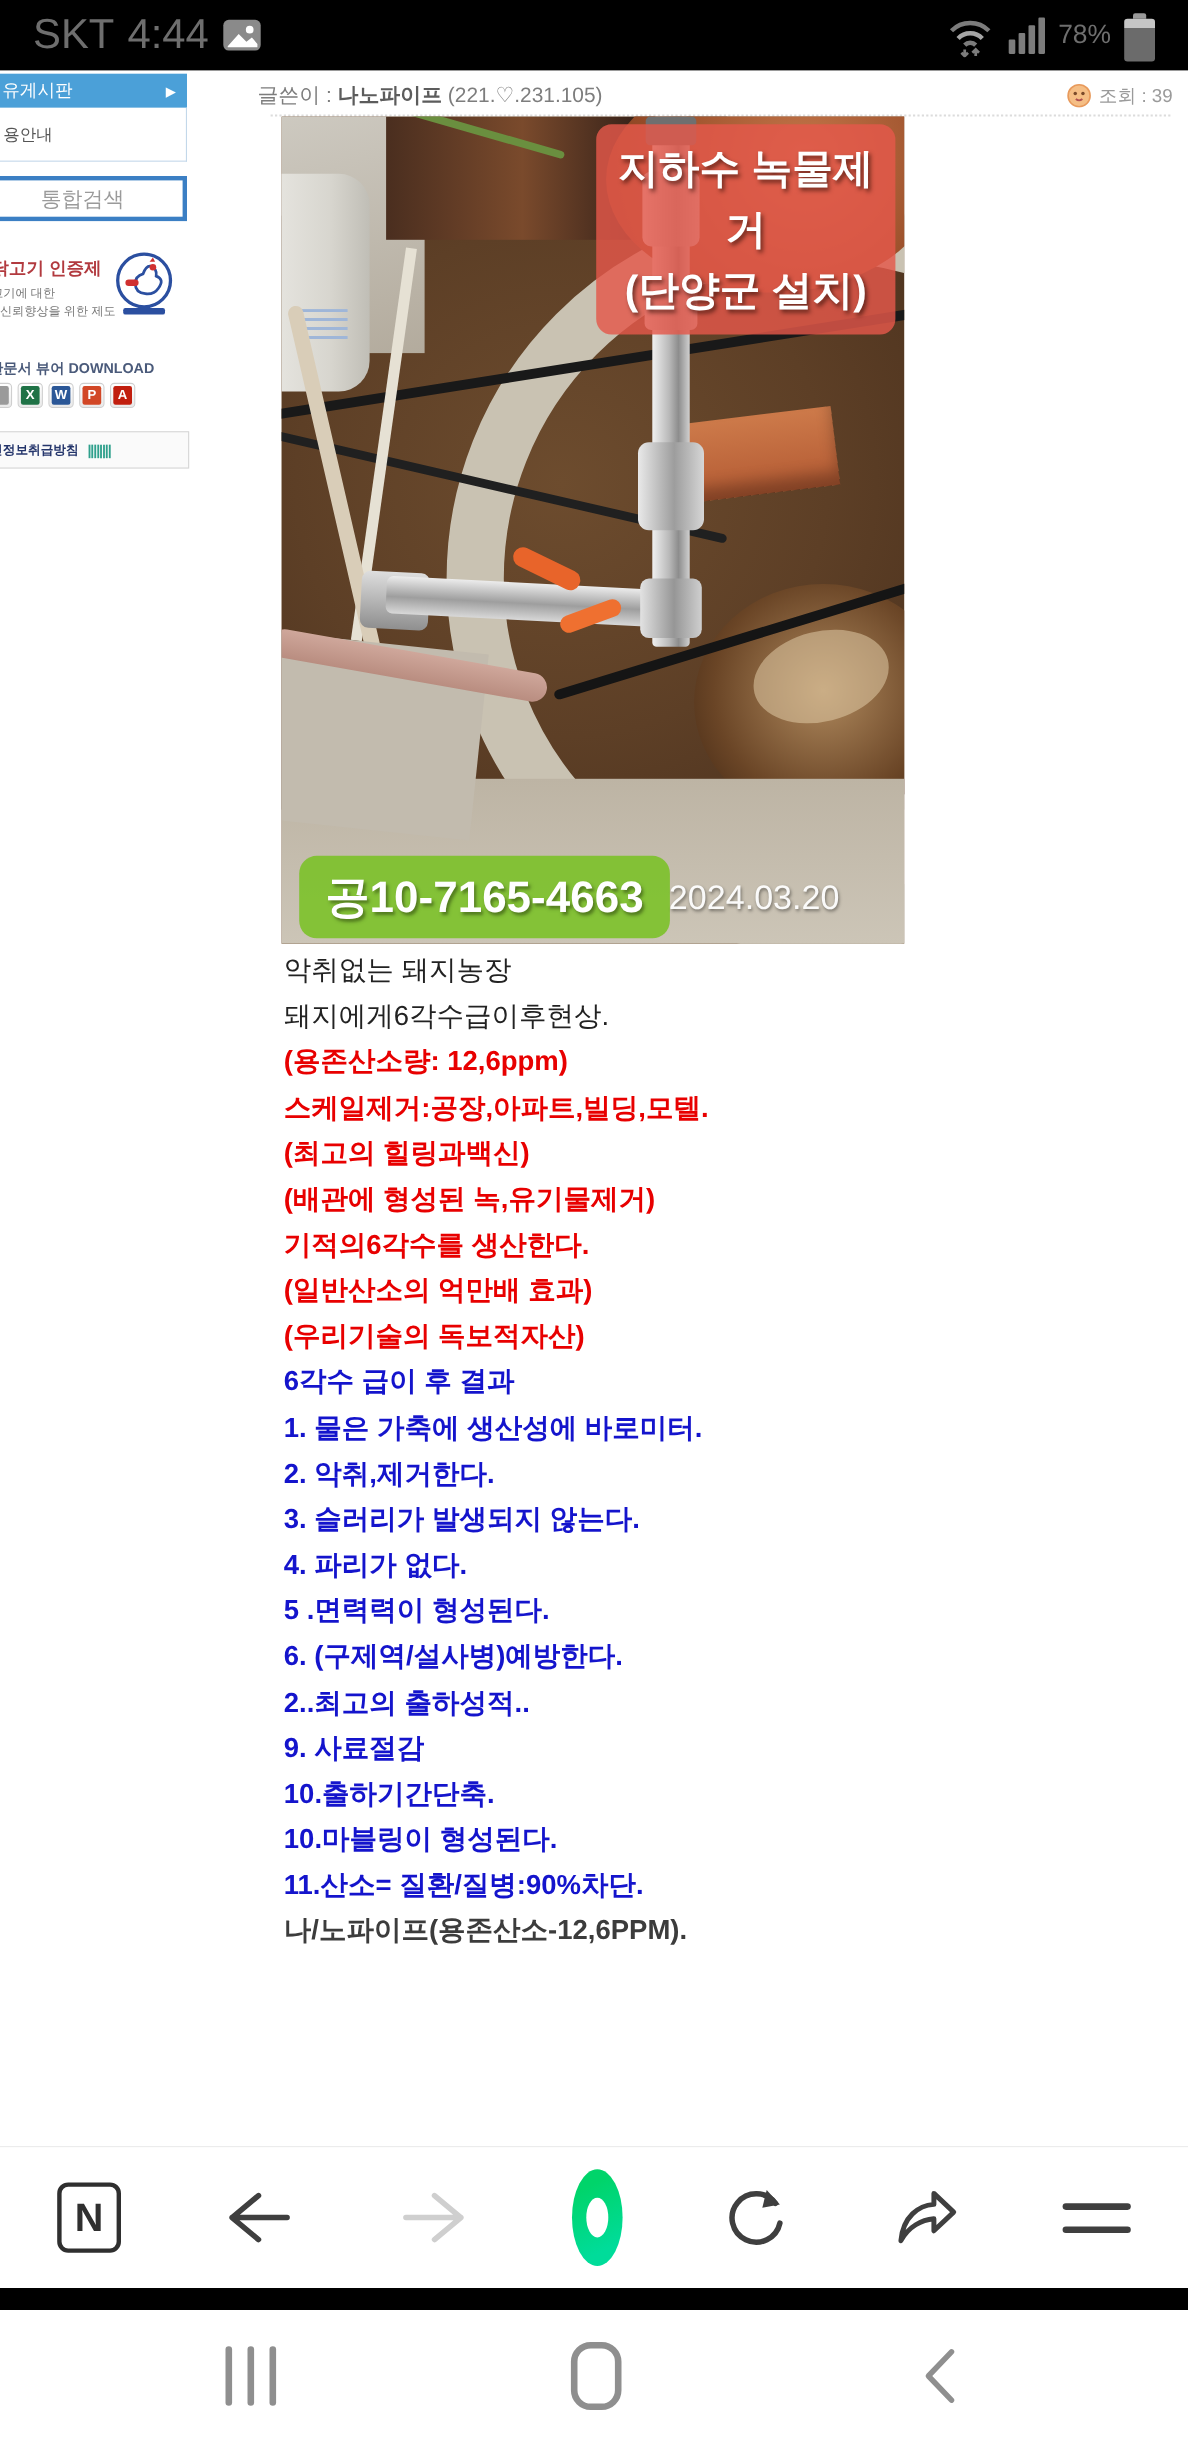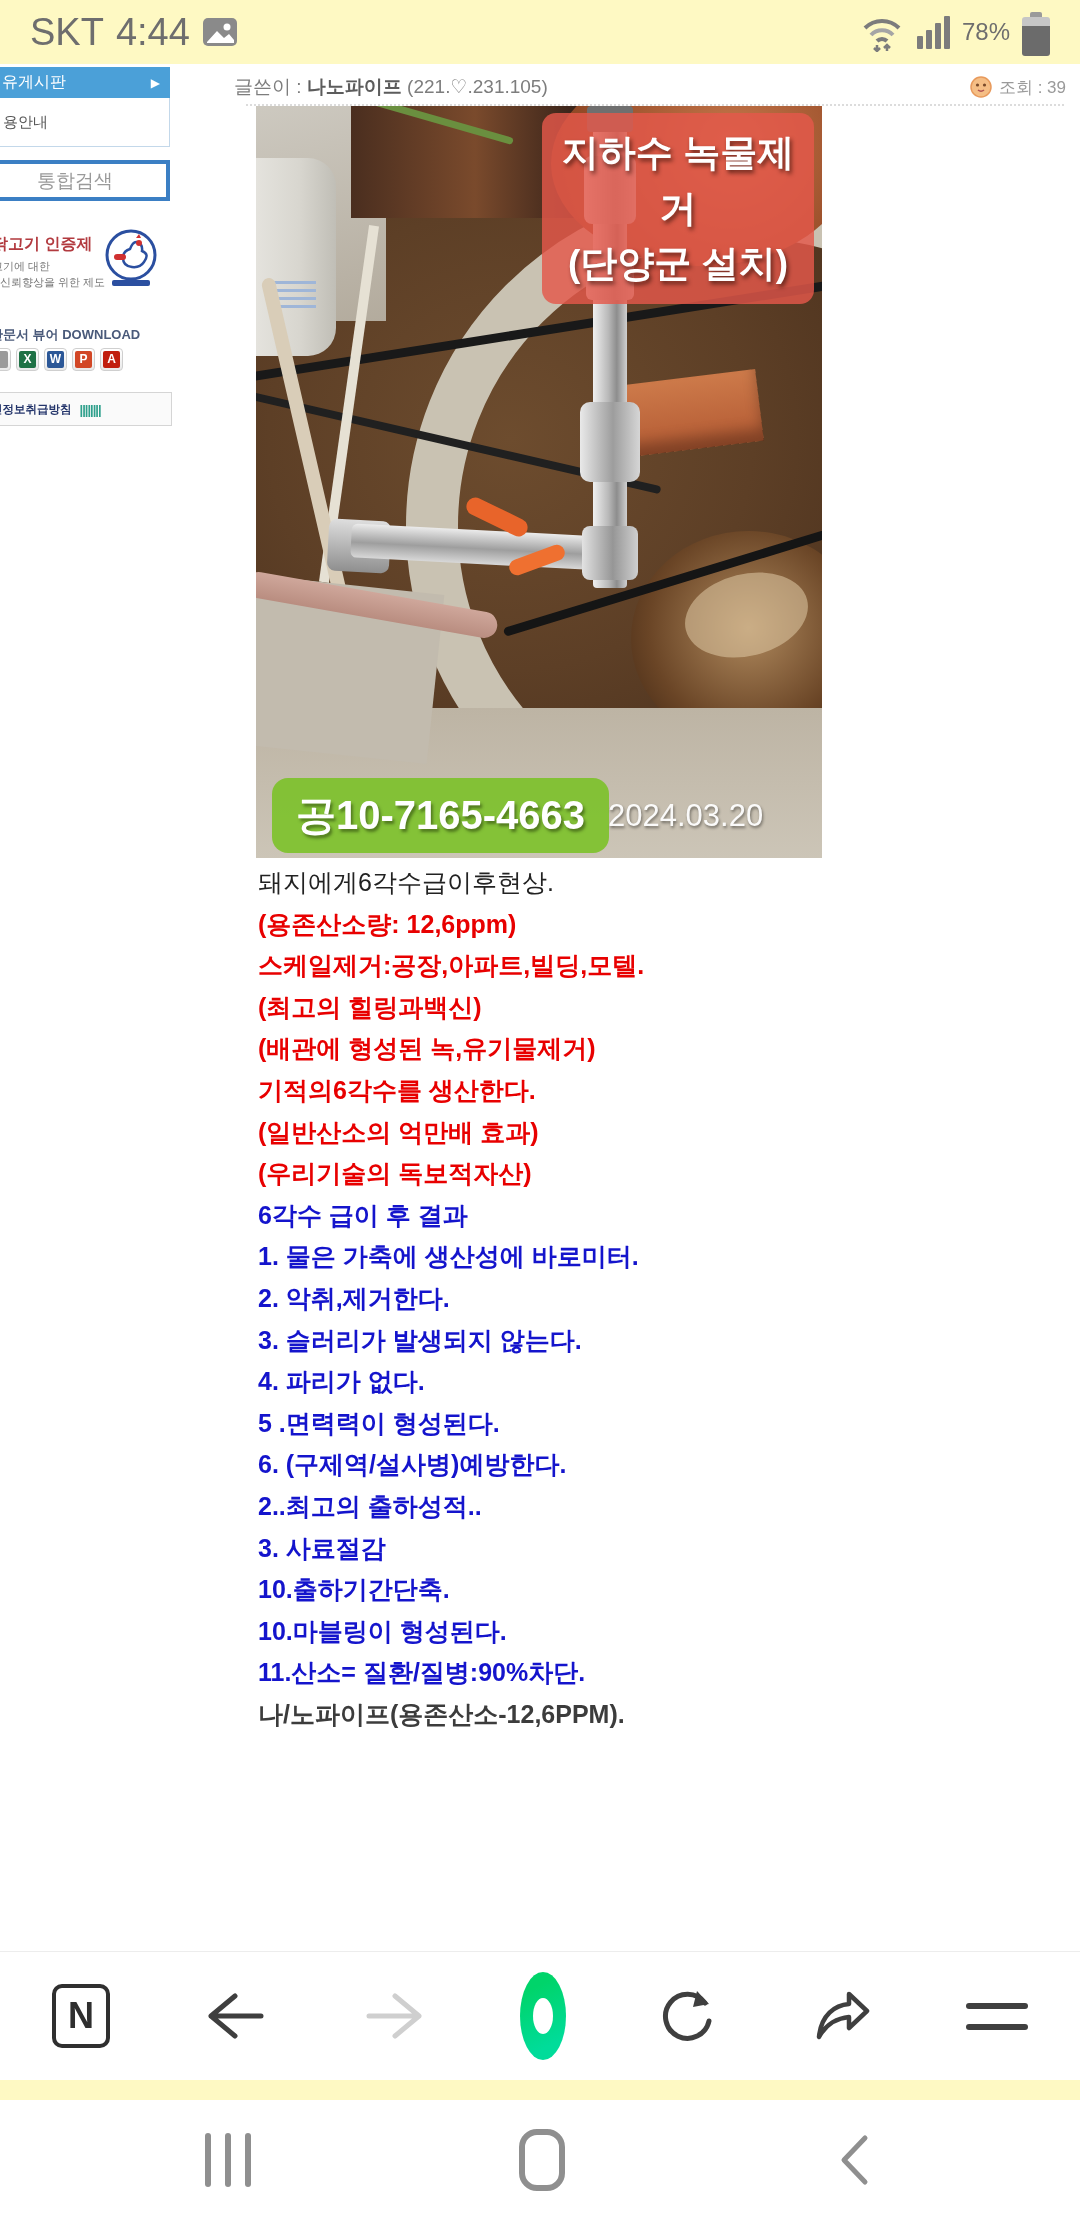--- a/index.html
+++ b/index.html
@@ -1,19 +1,19 @@
 <!DOCTYPE html>
 <html><head>
 <meta charset="utf-8">
 <style>
   * { margin:0; padding:0; box-sizing:border-box; }
   html,body { background:#fff; }
   body { width:1080px; height:2220px; position:relative; overflow:hidden;
          font-family:"Liberation Sans","DejaVu Sans",sans-serif; }
-  .screen { position:absolute; inset:0; background:#fef9c3; }
+  .screen { position:absolute; inset:0; background:#000000; }
 
   
   .status-bar { position:absolute; top:0; left:0; width:1080px; height:64px;
     display:flex; align-items:center; justify-content:space-between; padding:0 30px; }
   .sb-left, .sb-right { display:flex; align-items:center; gap:12px; }
   .sb-text { font-size:38px; color:#6e6e6e; }
   .sb-pct { font-size:24px; color:#6e6e6e; }
   .sig { display:flex; align-items:flex-end; gap:3px; height:34px; }
   .sig i { display:block; width:6px; background:#7c7c7c; border-radius:1px; }
   .bat { position:relative; width:28px; height:44px; margin-top:4px; }
@@ -281,37 +281,38 @@
 
       <div class="photo-title">
         <span>지하수 녹물제거</span><br>
         <span>(단양군 설치)</span>
       </div>
       <div class="phone-badge">공10-7165-4663</div>
       <div class="photo-date">2024.03.20</div>
     </div>
 
     <div class="post-body">
+        <p class="line black">악취없는 돼지농장</p>
         <p class="line black">돼지에게6각수급이후현상.</p>
         <p class="line red">(용존산소량: 12,6ppm)</p>
         <p class="line red">스케일제거:공장,아파트,빌딩,모텔.</p>
         <p class="line red">(최고의 힐링과백신)</p>
         <p class="line red">(배관에 형성된 녹,유기물제거)</p>
         <p class="line red">기적의6각수를 생산한다.</p>
         <p class="line red">(일반산소의 억만배 효과)</p>
         <p class="line red">(우리기술의 독보적자산)</p>
         <p class="line blue">6각수 급이 후 결과</p>
         <p class="line blue">1. 물은 가축에 생산성에 바로미터.</p>
         <p class="line blue">2. 악취,제거한다.</p>
         <p class="line blue">3. 슬러리가 발생되지 않는다.</p>
         <p class="line blue">4. 파리가 없다.</p>
         <p class="line blue">5 .면력력이 형성된다.</p>
         <p class="line blue">6. (구제역/설사병)예방한다.</p>
         <p class="line blue">2..최고의 출하성적..</p>
-        <p class="line blue">3. 사료절감</p>
+        <p class="line blue">9. 사료절감</p>
         <p class="line blue">10.출하기간단축.</p>
         <p class="line blue">10.마블링이 형성된다.</p>
         <p class="line blue">11.산소= 질환/질병:90%차단.</p>
         <p class="line dark">나/노파이프(용존산소-12,6PPM).</p>
       </div>
   </div>
 
   <div class="browser-toolbar">
     <div class="tb-btn">
       <span class="n-logo">N</span>

